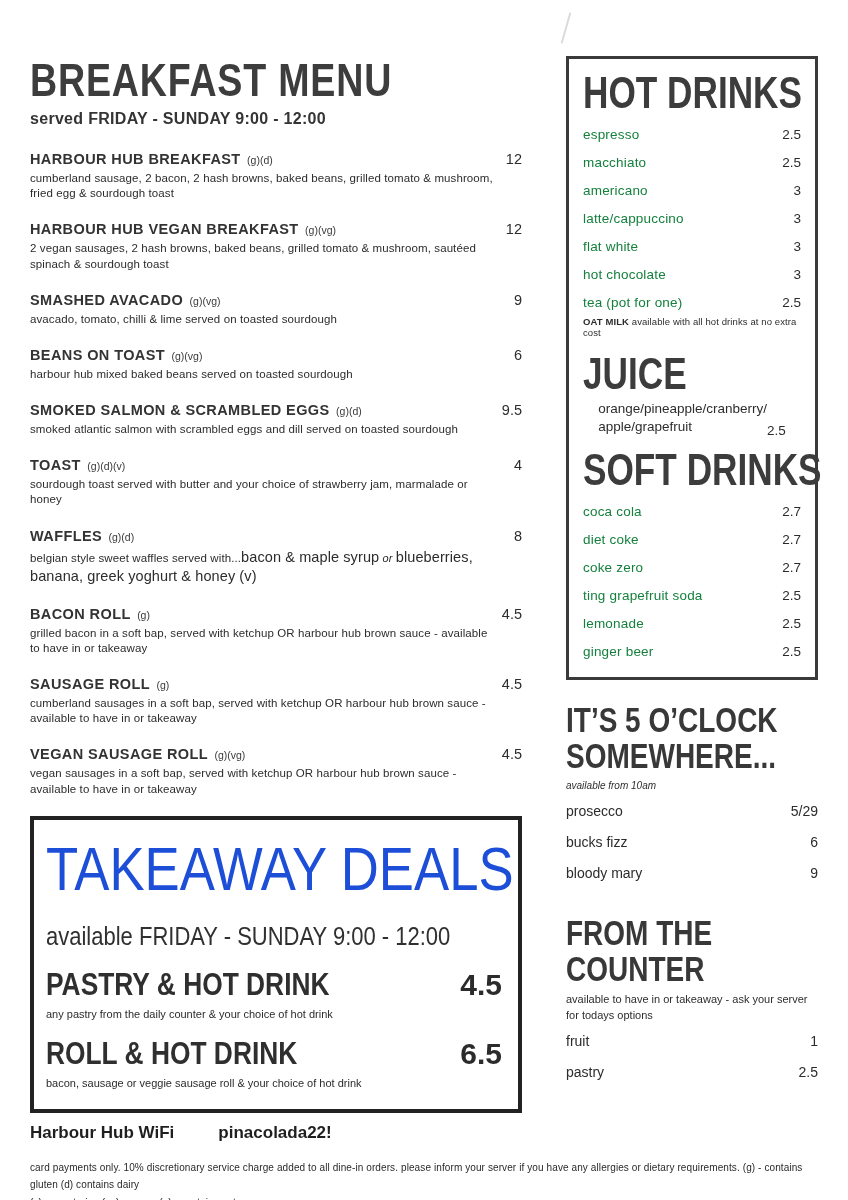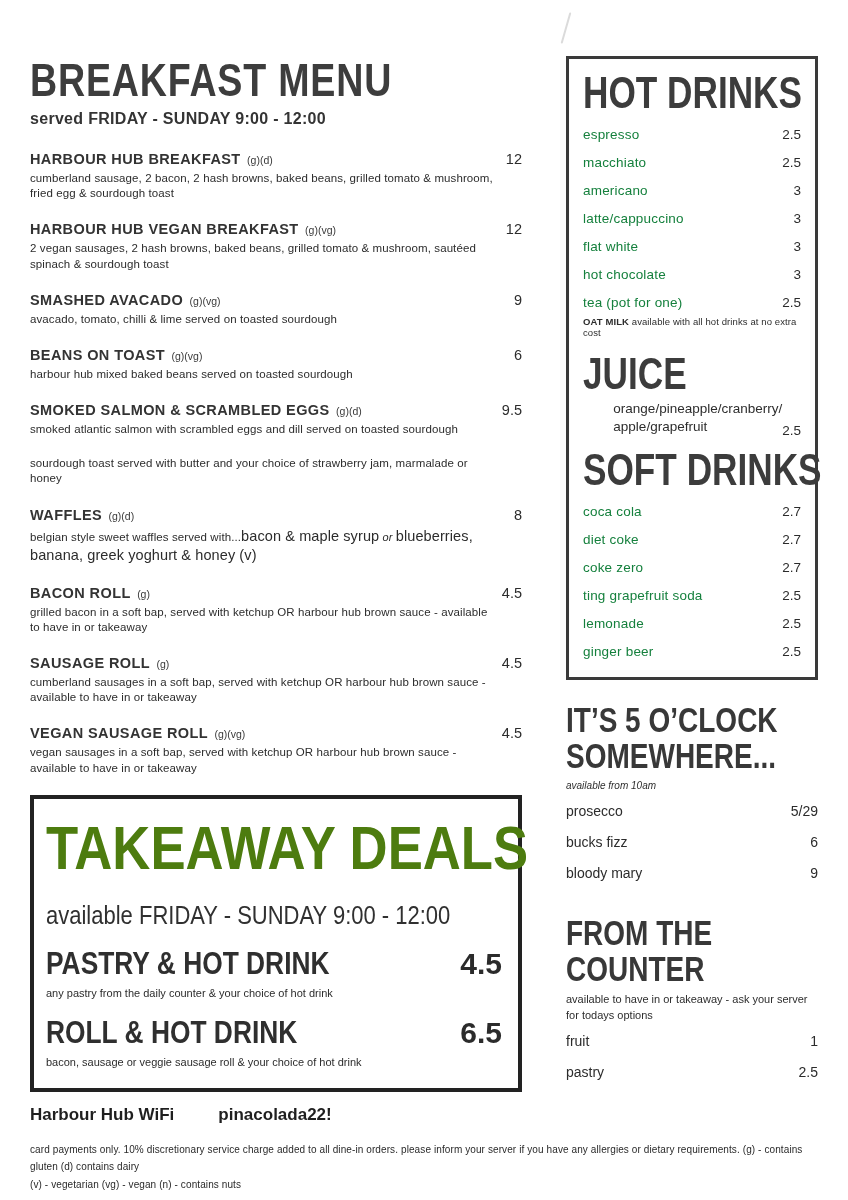--- a/index.html
+++ b/index.html
@@ -33,38 +33,38 @@
   .item-tags { font-size:10.5px; color:#3a3a3a; margin-left:2px; }
   .item-price { font-size:14.5px; font-weight:400; color:#2c2c2c; }
   .item-desc { font-size:11.5px; line-height:1.32; color:#2c2c2c; margin-top:3px; max-width:470px; letter-spacing:0.1px; }
   .desc-big { font-size:14.5px; }
   .desc-or { font-size:11px; font-style:italic; }
 
   
   .takeaway-box {
     border:4px solid #222; margin-top:8px; padding:18px 16px 20px 12px; width:492px;
   }
-  .takeaway-title { font-size:62px; font-weight:700; line-height:1; color:#4d7c0f; }
+  .takeaway-title { font-size:62px; font-weight:400; line-height:1; color:#1d4ed8; }
   .takeaway-sub { font-size:25px; font-weight:400; margin:22px 0 6px 0; color:#303030; }
   .deal { margin-top:16px; }
   .deal-head { display:flex; justify-content:space-between; align-items:baseline; }
   .deal-name { font-size:31px; font-weight:700; color:#2f2f2f; }
   .deal-price { font-size:30px; font-weight:700; color:#2b2b2b; }
   .deal-desc { font-size:11px; color:#2c2c2c; margin-top:5px; }
 
   
   .drinks-box { border:3px solid #3a3a3a; padding:12px 14px 14px 14px; }
   .box-heading { font-size:44px; font-weight:700; line-height:1; color:#3c3c3c; margin-bottom:12px; }
   .drink-row { display:flex; justify-content:space-between; align-items:baseline; margin-bottom:13px; }
   .drink-name { font-size:13.5px; font-weight:400; color:#15803d; letter-spacing:0.2px; }
   .drink-price { font-size:13.5px; color:#2b2b2b; }
   .oat-note { font-size:9.5px; color:#2d2d2d; margin:-7px 0 14px 0; letter-spacing:0.1px; }
   .oat-note b { font-weight:700; }
   .juice-desc { font-size:13.5px; line-height:1.35; color:#2d2d2d; margin-bottom:2px; }
-  .juice-row { display:flex; justify-content:flex-end; align-items:flex-end; margin-bottom:10px; }
+  .juice-row { display:flex; justify-content:center; align-items:flex-end; margin-bottom:10px; }
 
   
   .section-heading { font-size:35px; font-weight:700; line-height:1.02; color:#383838; }
   .five-oclock { margin-top:22px; }
   .section-sub { font-size:10px; color:#2e2e2e; margin:6px 0 12px 0;font-style:italic; }
   .counter-section { margin-top:34px; }
   .counter-sub { font-size:11px; line-height:1.4; color:#2d2d2d; margin:6px 0 10px 0; }
   .plain-row { display:flex; justify-content:space-between; align-items:baseline; margin-bottom:15px; }
   .plain-name { font-size:14px; color:#2c2c2c; }
   .plain-price { font-size:14px; color:#2b2b2b; }
@@ -122,20 +122,24 @@
 
       <div class="item">
         <div class="item-head">
           <div><span class="item-name">SMOKED SALMON &amp; SCRAMBLED EGGS</span> <span class="item-tags">(g)(d)</span></div>
           <span class="item-price">9.5</span>
         </div>
         <div class="item-desc">smoked atlantic salmon with scrambled eggs and dill served on toasted sourdough</div>
       </div>
 
       <div class="item">
+        <div class="item-head">
+          <div><span class="item-name">TOAST</span> <span class="item-tags">(g)(d)(v)</span></div>
+          <span class="item-price">4</span>
+        </div>
         <div class="item-desc">sourdough toast served with butter and your choice of strawberry jam, marmalade or honey</div>
       </div>
 
       <div class="item">
         <div class="item-head">
           <div><span class="item-name">WAFFLES</span> <span class="item-tags">(g)(d)</span></div>
           <span class="item-price">8</span>
         </div>
         <div class="item-desc"><span>belgian style sweet waffles served with...</span><span class="desc-big">bacon &amp; maple syrup</span> <span class="desc-or">or</span> <span class="desc-big">blueberries, banana, greek yoghurt &amp; honey (v)</span></div>
       </div>

